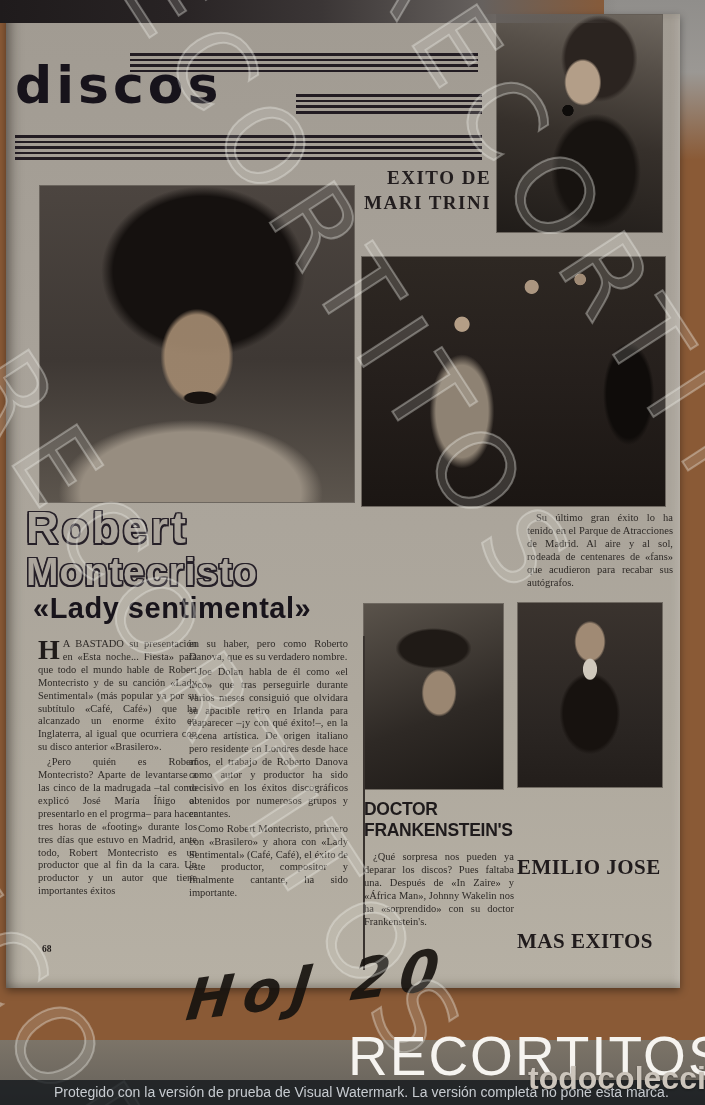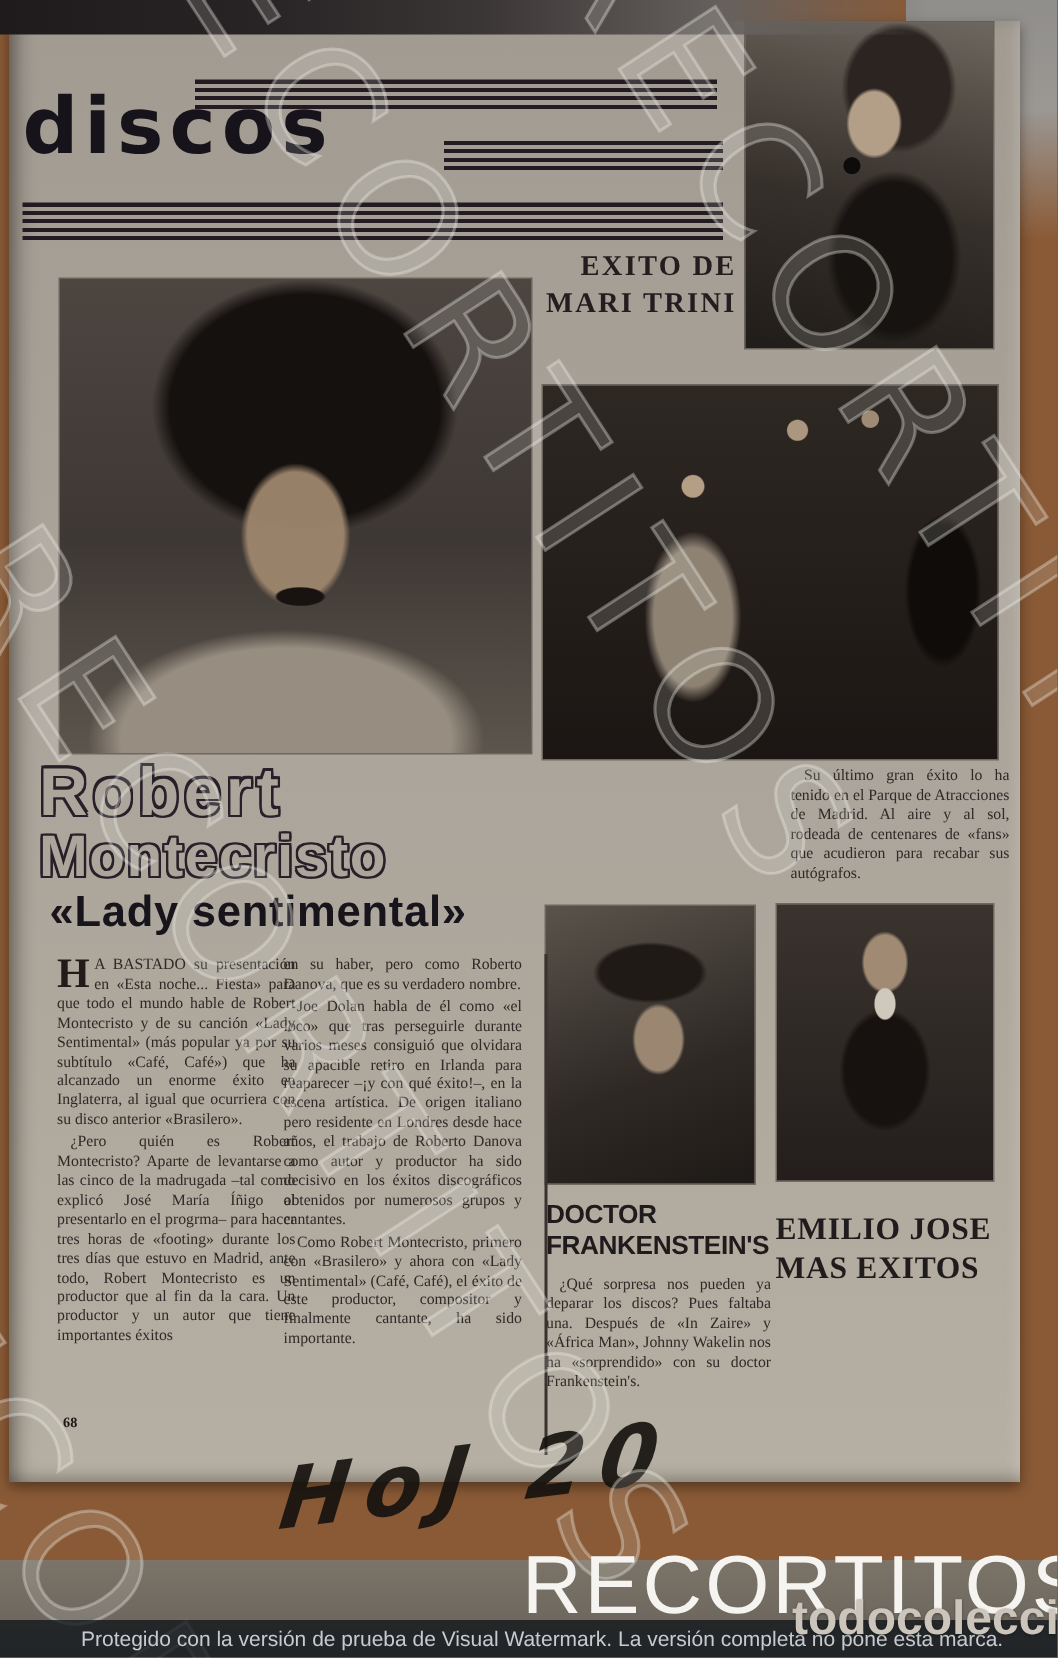--- a/index.html
+++ b/index.html
@@ -84,21 +84,21 @@
   .vdivider{left:357px;top:622px;width:1.5px;height:334px;background:#39332f;}
   .mari1{left:363px;top:497px;width:153px;}
   .mari2{left:521px;top:498px;width:146px;}
   .frankbody{left:358px;top:837px;width:150px;}
   .emiliobody{left:511px;top:844px;width:156px;}
   .doctorhead{left:358px;top:785px;font-family:"Liberation Sans",sans-serif;font-weight:700;
     font-size:17.5px;line-height:21px;letter-spacing:-.3px;color:#1f1b1c;}
   .doctorhead span{display:block;}
   .emiliohead{left:511px;top:792px;font-weight:700;font-size:21px;line-height:26px;
     letter-spacing:.5px;color:#201b1c;}
-  .emiliohead span{display:block;}
+  .emiliohead span{display:block;margin-top:48px;}
   .pagenum{left:36px;top:930px;font-size:9.5px;font-weight:700;color:#1c1817;}
 
   
   .handwriting{left:186px;top:952px;z-index:2;font-family:"DejaVu Sans",sans-serif;
     font-style:italic;font-weight:700;font-size:56px;letter-spacing:10px;color:#17130f;
     transform:rotate(-7deg) skewX(-14deg);opacity:.92;}
 
   
   .wm-diag{z-index:5;font-family:"DejaVu Sans",sans-serif;font-size:105px;font-weight:400;
     letter-spacing:16px;white-space:nowrap;color:rgba(242,240,236,.15);

